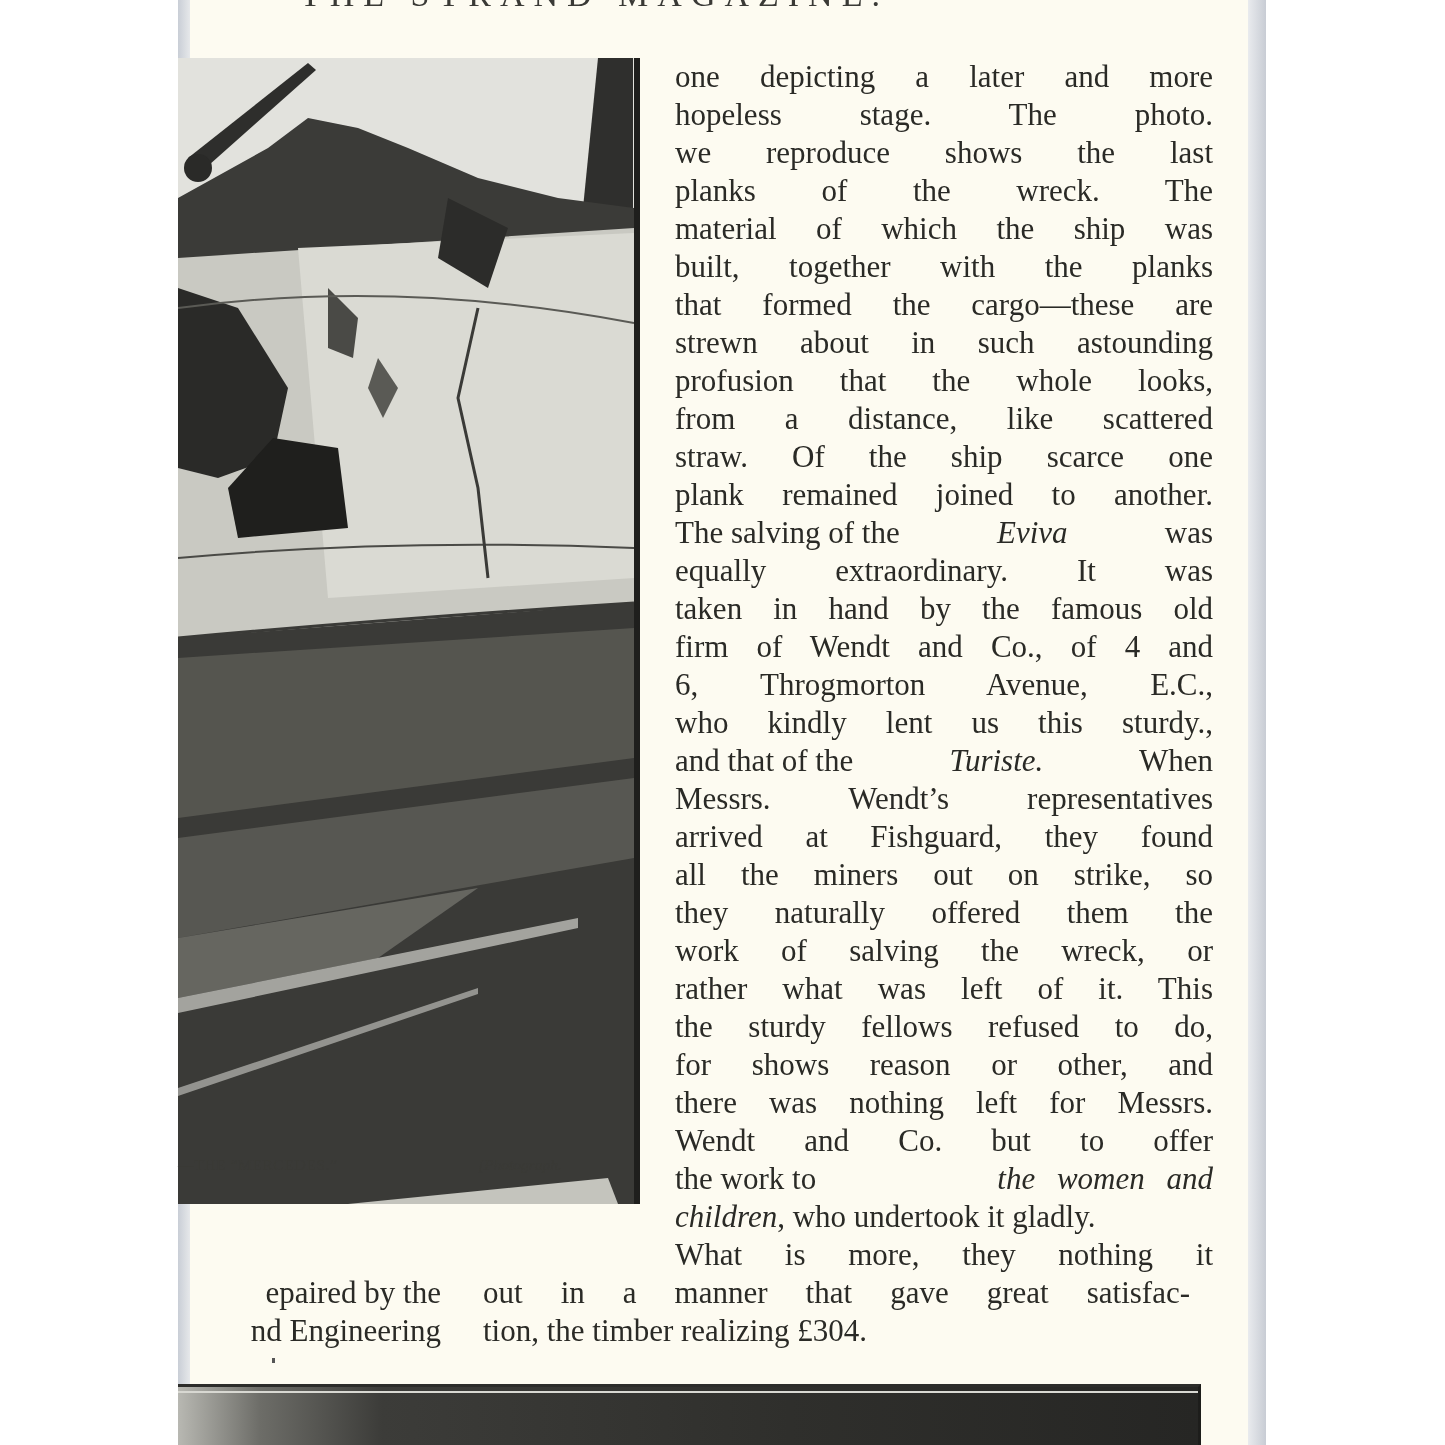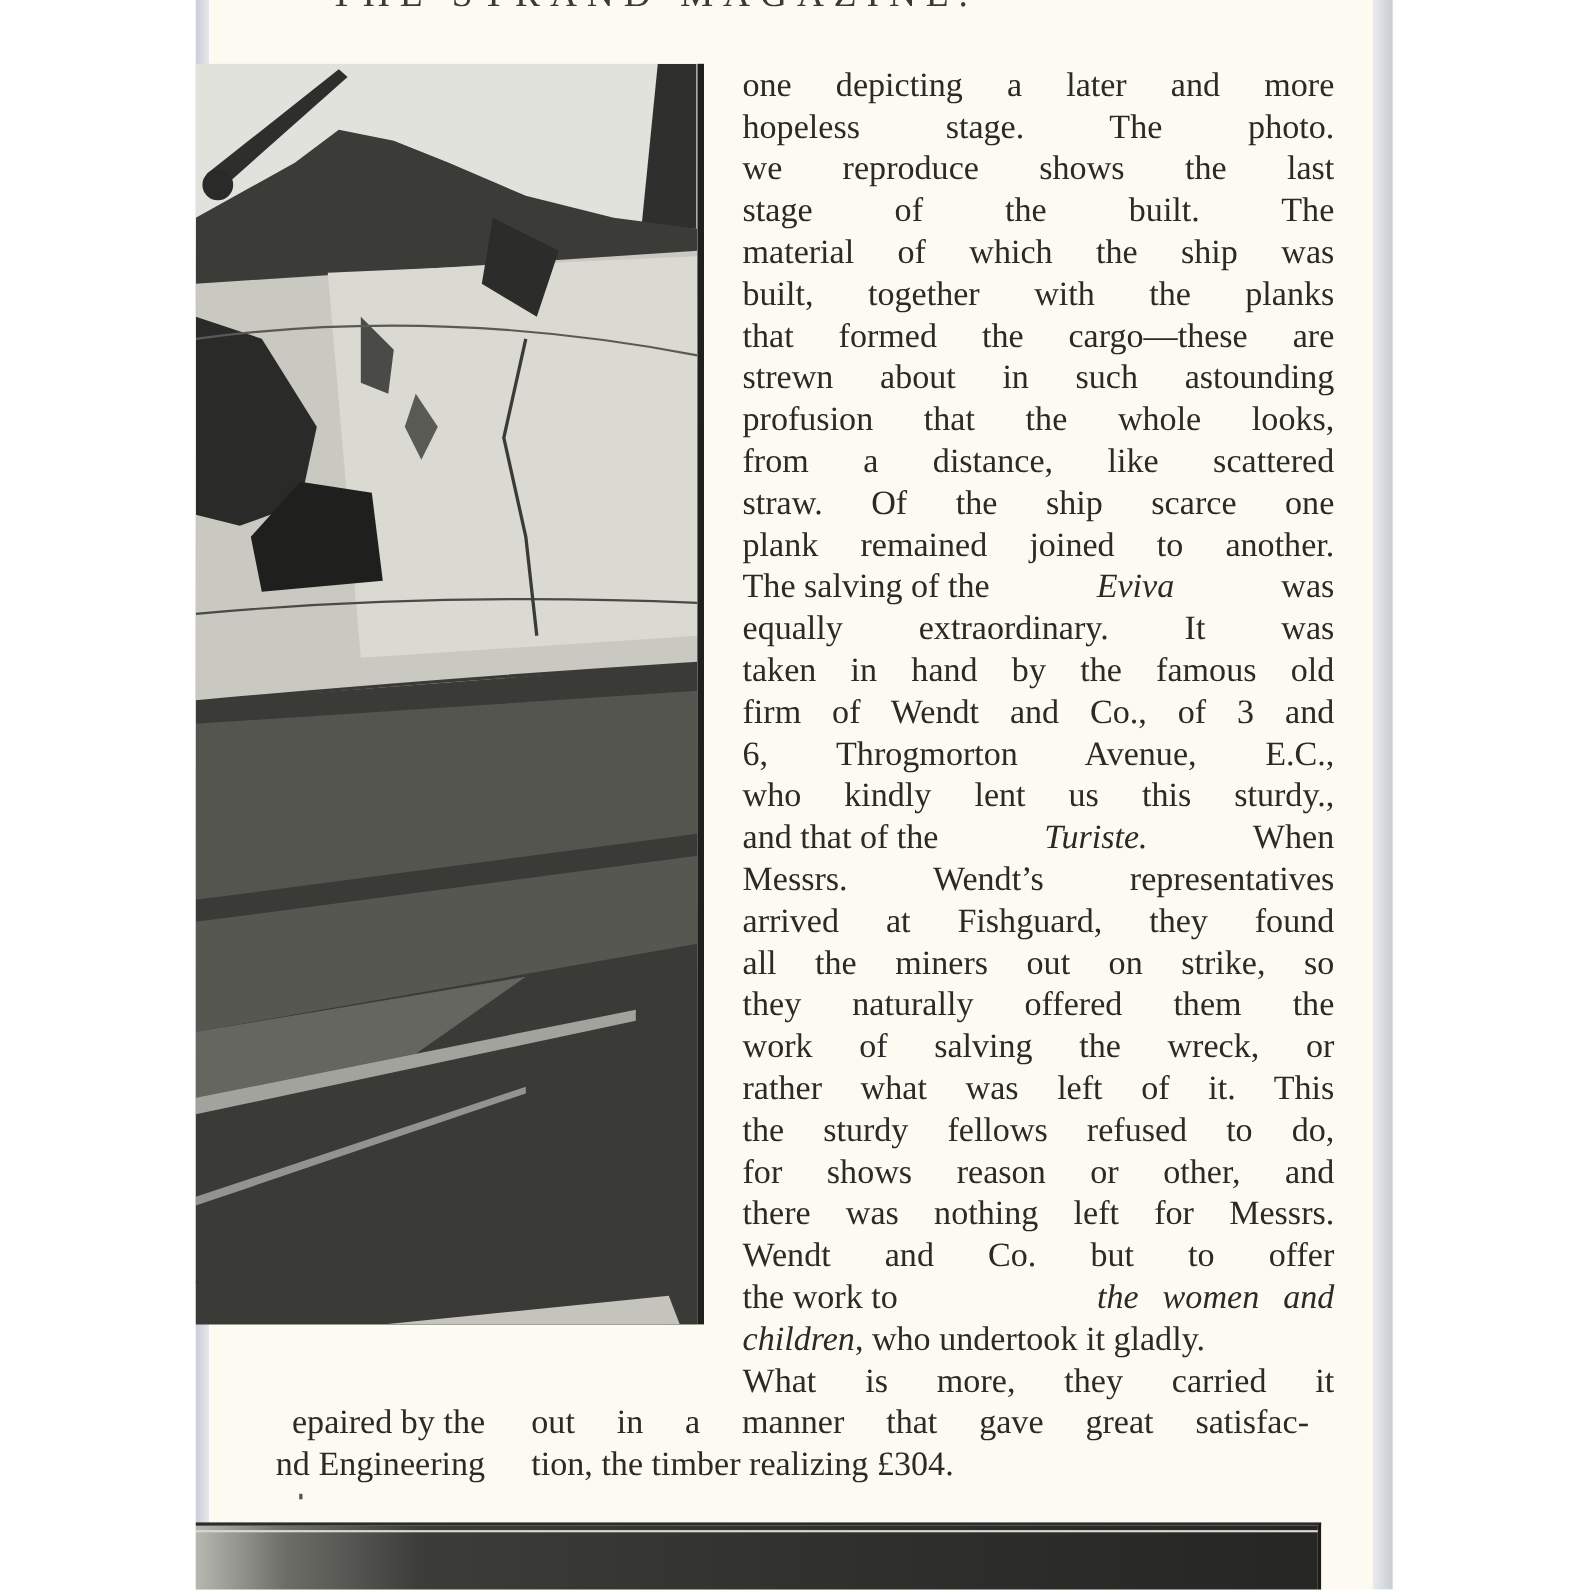--- a/index.html
+++ b/index.html
@@ -128,37 +128,37 @@
 
 <div class="caption">
   <span class="cap-title">—THE “MERCEDES.”</span>
   <span class="cap-credit">[Photograph.</span>
 </div>
 
 <div class="text-col">
   <span class="line">one depicting a later and more</span>
   <span class="line">hopeless stage. The photo.</span>
   <span class="line">we reproduce shows the last</span>
-  <span class="line">stage of the built. The</span>
+  <span class="line">planks of the wreck. The</span>
   <span class="line">material of which the ship was</span>
   <span class="line">built, together with the planks</span>
   <span class="line">that formed the cargo—these are</span>
   <span class="line">strewn about in such astounding</span>
   <span class="line">profusion that the whole looks,</span>
   <span class="line">from a distance, like scattered</span>
   <span class="line">straw. Of the ship scarce one</span>
   <span class="line">plank remained joined to another.</span>
   <span class="line" style="text-align-last:auto; display:flex; justify-content:space-between;">
     <span style="white-space:pre;">The salving of the </span>
     <span style="font-style:italic; margin-left:auto; margin-right:auto;">Eviva</span>
     <span style="white-space:pre;"> was</span>
   </span>
   <span class="line">equally extraordinary. It was</span>
   <span class="line">taken in hand by the famous old</span>
-  <span class="line">firm of Wendt and Co., of 3 and</span>
+  <span class="line">firm of Wendt and Co., of 4 and</span>
   <span class="line">6, Throgmorton Avenue, E.C.,</span>
   <span class="line">who kindly lent us this sturdy.,</span>
   <span class="line" style="display:flex; justify-content:space-between;">
     <span style="white-space:pre;">and that of the </span>
     <span style="font-style:italic; margin-left:auto; margin-right:auto;">Turiste.</span>
     <span style="white-space:pre;"> When</span>
   </span>
   <span class="line">Messrs. Wendt’s representatives</span>
   <span class="line">arrived at Fishguard, they found</span>
   <span class="line">all the miners out on strike, so</span>
@@ -170,21 +170,21 @@
   <span class="line">there was nothing left for Messrs.</span>
   <span class="line">Wendt and Co. but to offer</span>
   <span class="line" style="display:flex; justify-content:space-between;">
     <span style="white-space:pre;">the work to </span>
     <span style="font-style:italic; word-spacing:14px;">the women and</span>
   </span>
   <span class="line" style="display:flex;">
     <span style="font-style:italic;">children</span>
     <span style="white-space:pre;">, who undertook it gladly.</span>
   </span>
-  <span class="line">What is more, they carried it</span>
+  <span class="line">What is more, they nothing it</span>
 </div>
 
 <div class="bottom-lines">
   <div class="bottom-row">
     <div class="bl-left"><span>epaired by the</span></div>
     <div class="bl-right">out in a manner that gave great satisfac-</div>
   </div>
   <div class="bottom-row">
     <div class="bl-left"><span>nd Engineering</span></div>
     <div class="bl-right last">tion, the timber realizing £304.</div>

